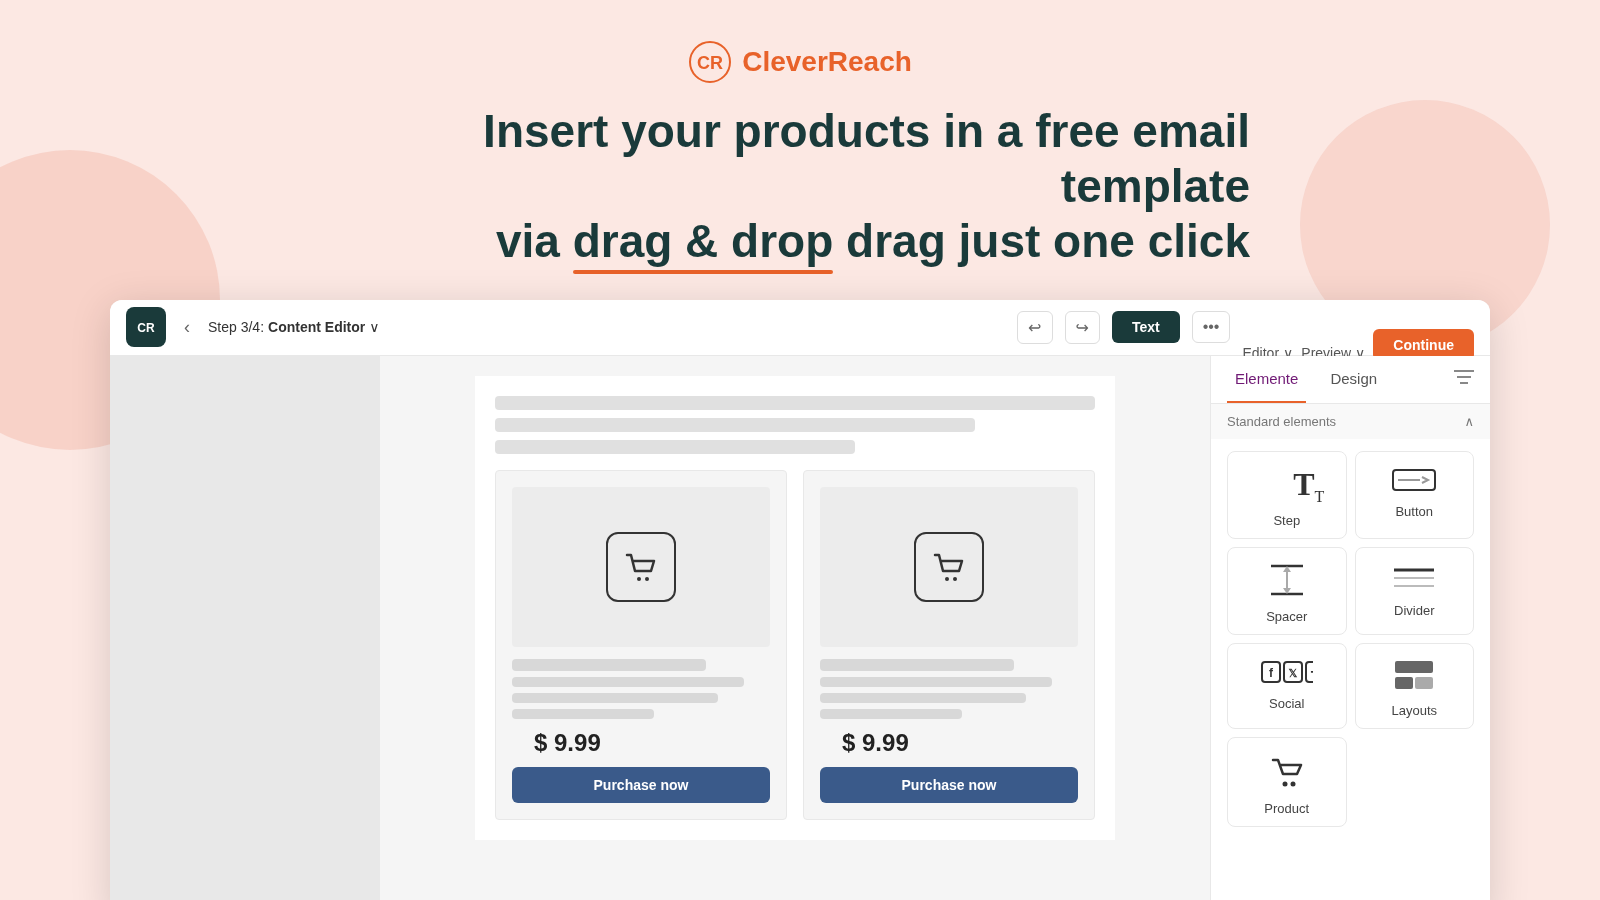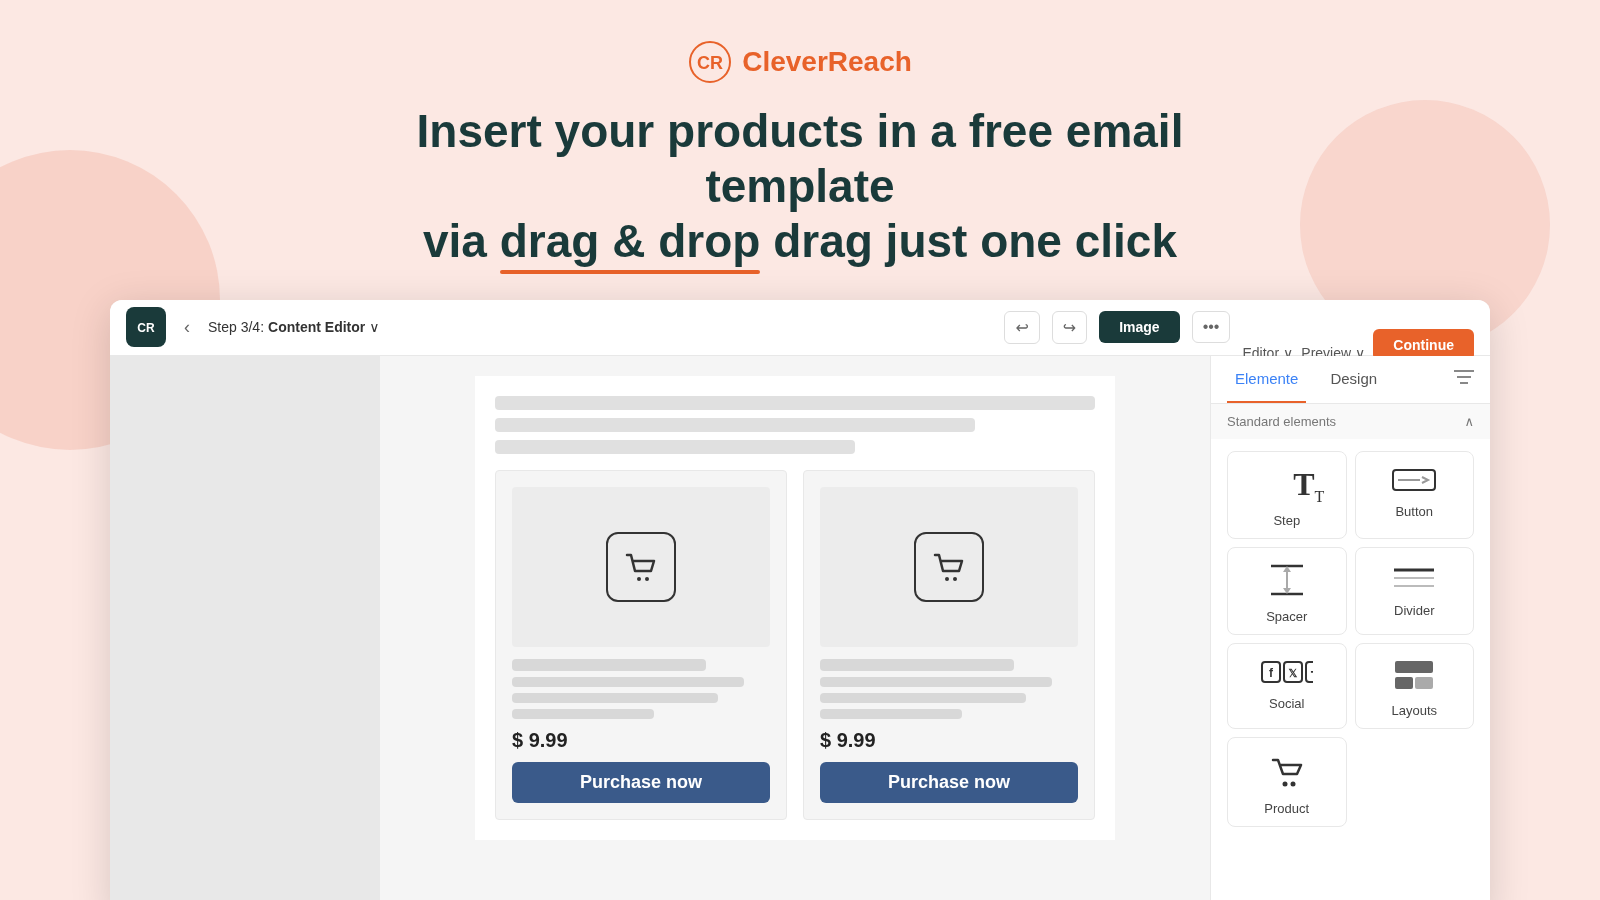--- a/index.html
+++ b/index.html
@@ -54,20 +54,21 @@
       color: #e8622a;
     }
 
     .hero-title {
       font-size: 46px;
       font-weight: 900;
       color: #1a3a3a;
       line-height: 1.2;
       max-width: 900px;
       margin: 0 auto;
+      text-align: right;
     }
 
     .hero-title .highlight {
       color: #1a3a3a;
       position: relative;
       display: inline-block;
     }
 
     .hero-title .highlight::after {
       content: '';
@@ -282,33 +283,34 @@
       background: #d8d8d8;
       border-radius: 4px;
       margin-bottom: 6px;
     }
     .pib-title { height: 12px; width: 75%; }
     .pib-sub1 { height: 10px; width: 90%; }
     .pib-sub2 { height: 10px; width: 80%; }
     .pib-sub3 { height: 10px; width: 55%; }
 
     .product-price {
-      font-size: 20px;
+      font-size: 24px;
       font-weight: 700;
       color: #222;
       margin-bottom: 10px;
+      margin-left: 22px;
     }
 
     .purchase-btn {
       background: #3a5a8a;
       color: white;
       border: none;
       border-radius: 6px;
       padding: 10px 32px;
-      font-size: 18px;
+      font-size: 14px;
       font-weight: 600;
       cursor: pointer;
       width: 100%;
       text-align: center;
     }
 
     
     .right-sidebar {
       width: 280px;
       background: white;
@@ -328,21 +330,21 @@
       padding: 14px 8px;
       font-size: 15px;
       font-weight: 500;
       cursor: pointer;
       border-bottom: 2px solid transparent;
       margin-right: 16px;
       color: #555;
     }
 
     .sidebar-tab.active {
-      color: #3b82f6;
+      color: #701a75;
       border-bottom-color: #e8622a;
       text-align: center;
     }
 
     .sidebar-filter-icon {
       margin-left: auto;
       color: #888;
       font-size: 18px;
       cursor: pointer;
     }
@@ -422,21 +424,21 @@
     <div class="toolbar-step">
       <span>Step 3/4:</span>
       <span class="step-bold">Content Editor</span>
       <span>∨</span>
     </div>
 
     <div class="toolbar-spacer"></div>
 
     <button class="toolbar-undo">↩</button>
     <button class="toolbar-redo">↪</button>
-    <button class="toolbar-save">Image</button>
+    <button class="toolbar-save">Text</button>
     <button class="toolbar-more">•••</button>
 
     <div class="toolbar-right">
       <button class="toolbar-editor-btn">
         <span>Editor</span>
         <span>∨</span>
       </button>
       <button class="toolbar-preview-btn">
         <span>Preview</span>
         <span>∨</span>

